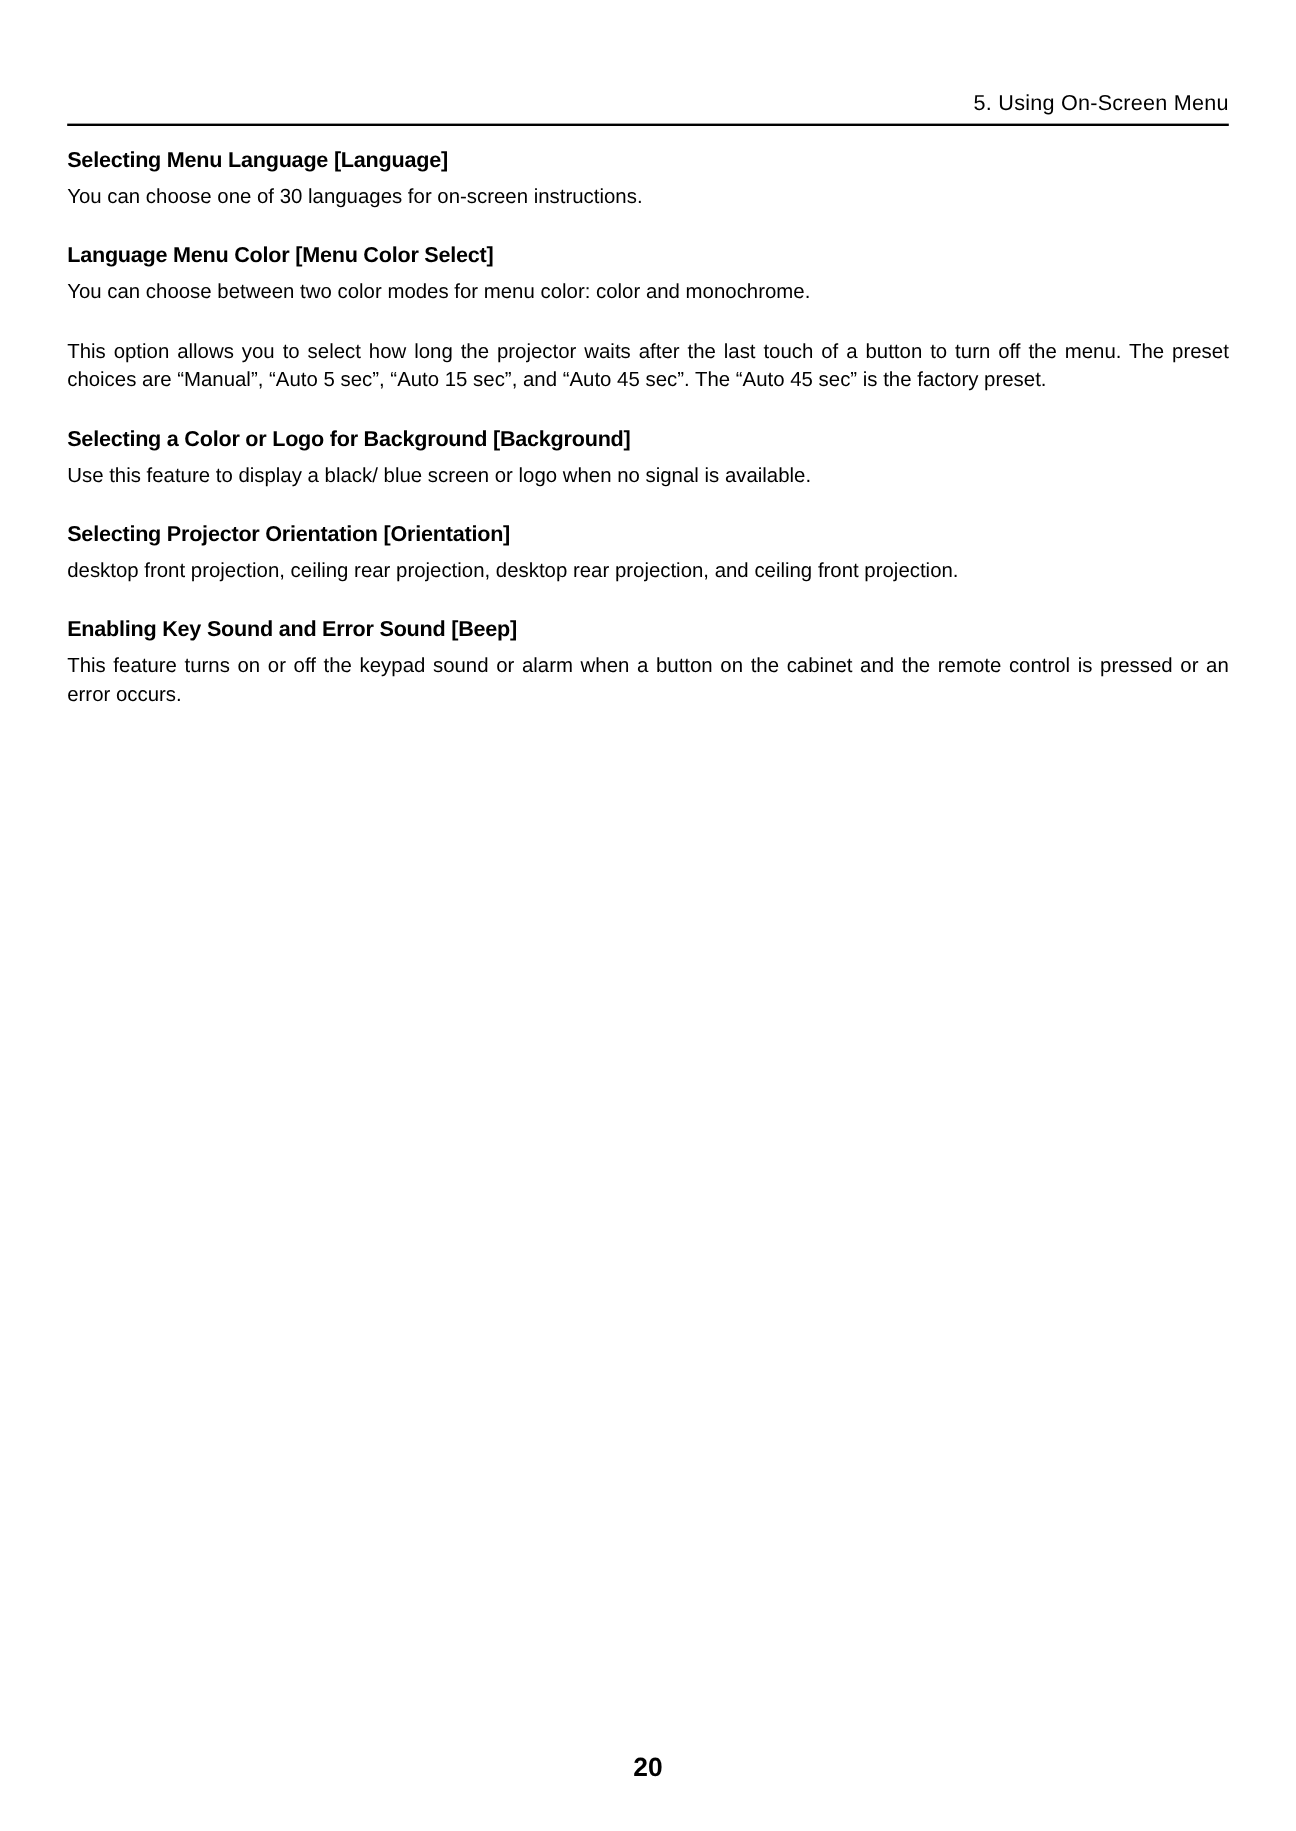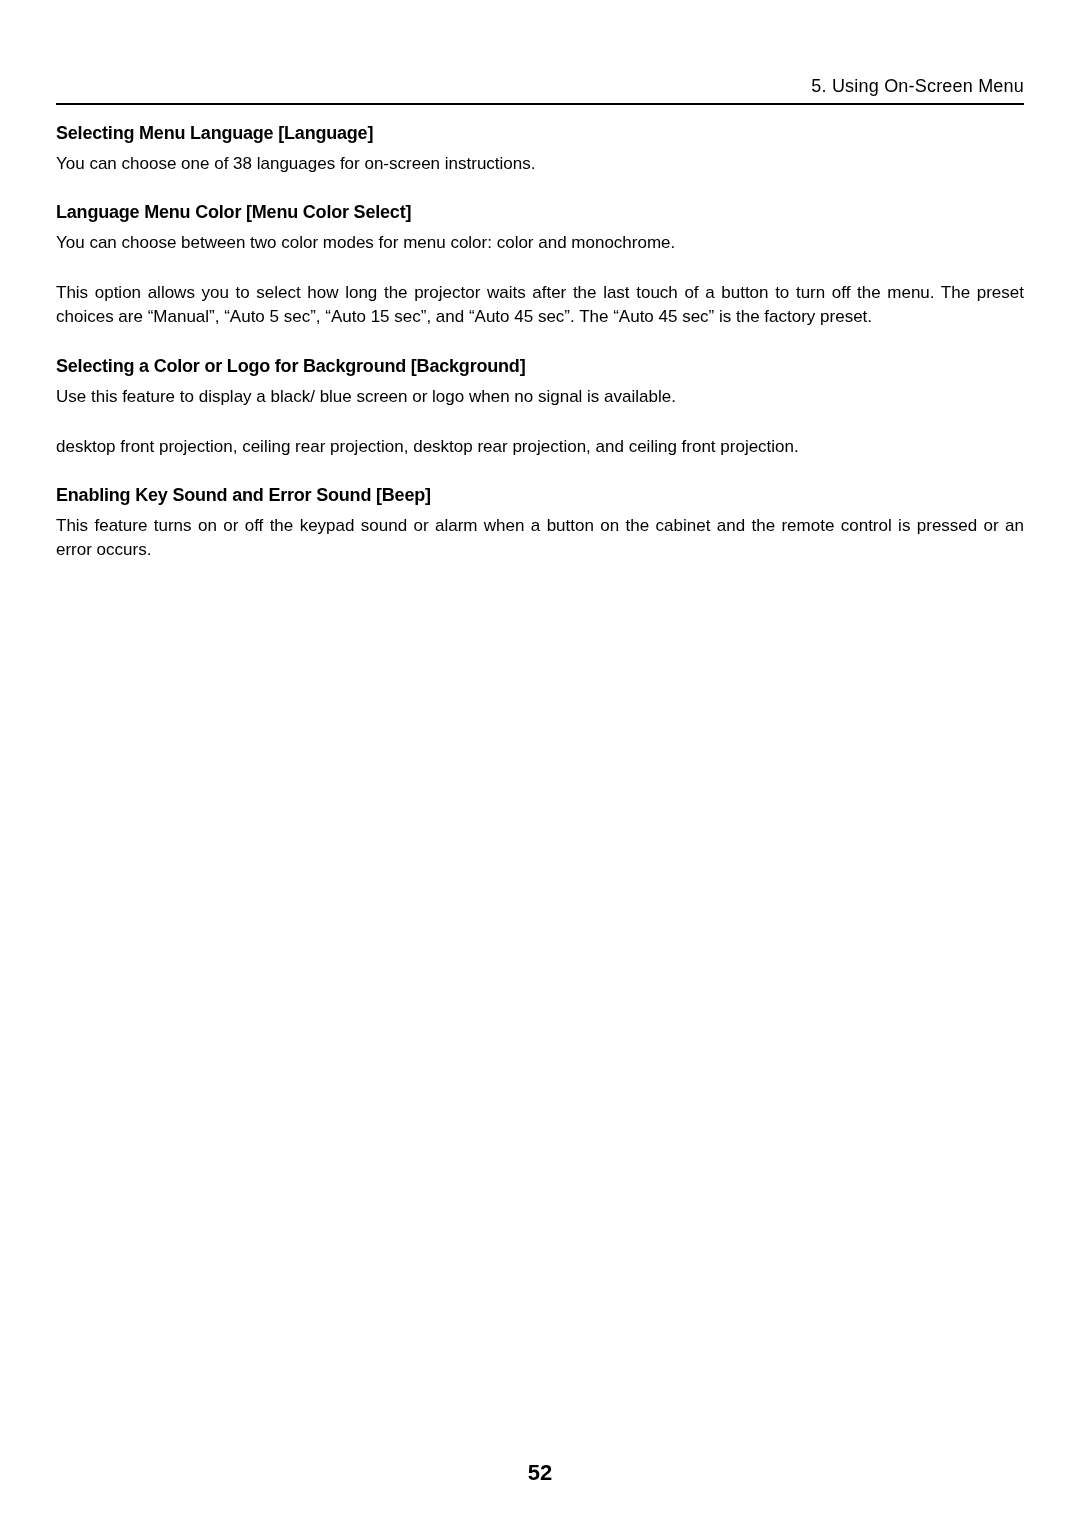--- a/index.html
+++ b/index.html
@@ -61,43 +61,44 @@
 <body>
 
 <div class="page">
 
   <div class="header">
     <span class="header-title">5. Using On-Screen Menu</span>
   </div>
 
   <div class="section">
     <div class="section-heading">Selecting Menu Language [Language]</div>
-    <div class="section-body">You can choose one of 38 languages for on-screen instructions.</div>
+    <div class="section-body">You can choose one of 30 languages for on-screen instructions.</div>
   </div>
 
   <div class="section">
     <div class="section-heading">Language Menu Color [Menu Color Select]</div>
     <div class="section-body">You can choose between two color modes for menu color: color and monochrome.</div>
   </div>
 
   <div class="section">
     <div class="section-body">This option allows you to select how long the projector waits after the last touch of a button to turn off the menu. The preset choices are “Manual”, “Auto 5 sec”, “Auto 15 sec”, and “Auto 45 sec”. The “Auto 45 sec” is the factory preset.</div>
   </div>
 
   <div class="section">
     <div class="section-heading">Selecting a Color or Logo for Background [Background]</div>
     <div class="section-body">Use this feature to display a black/ blue screen or logo when no signal is available.</div>
   </div>
 
   <div class="section">
+    <div class="section-heading">Selecting Projector Orientation [Orientation]</div>
     <div class="section-body two-lines">
       <p>desktop front projection, ceiling rear projection, desktop rear projection, and ceiling front projection.</p>
     </div>
   </div>
 
   <div class="section">
     <div class="section-heading">Enabling Key Sound and Error Sound [Beep]</div>
     <div class="section-body">This feature turns on or off the keypad sound or alarm when a button on the cabinet and the remote control is pressed or an error occurs.</div>
   </div>
 
 </div>
 
-<div class="page-number">52</div>
+<div class="page-number">20</div>
 
 </body></html>

